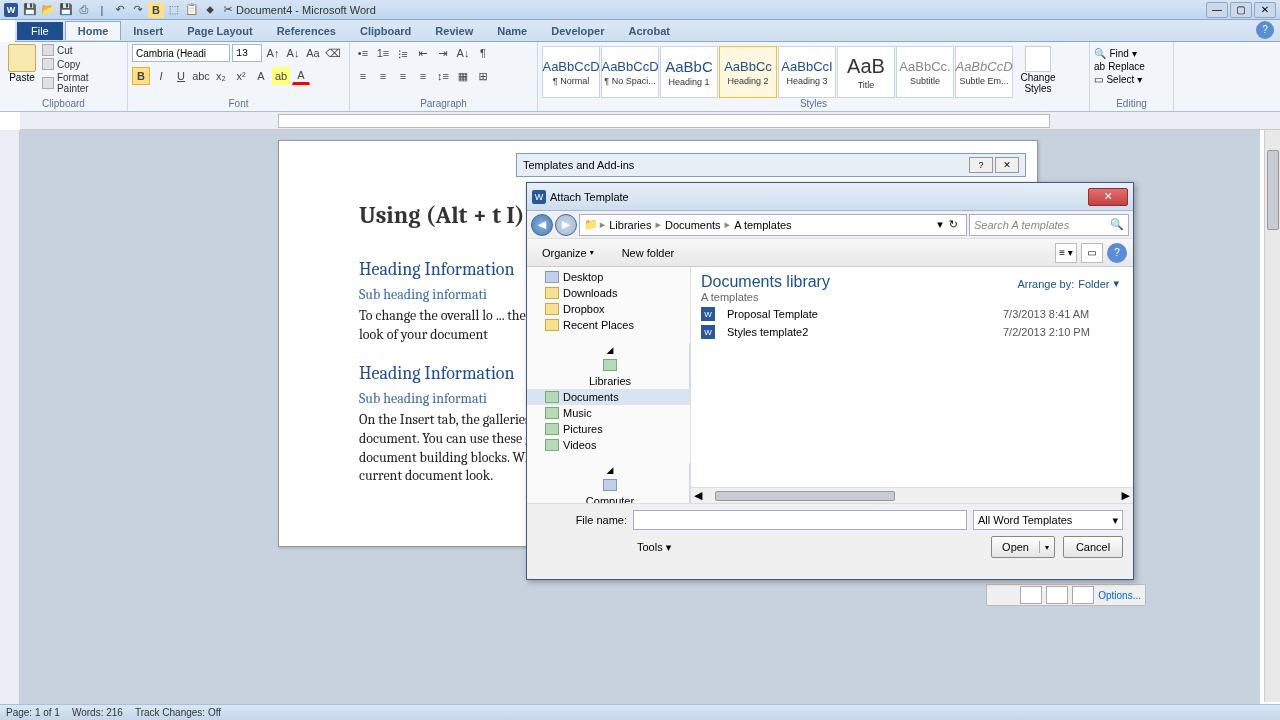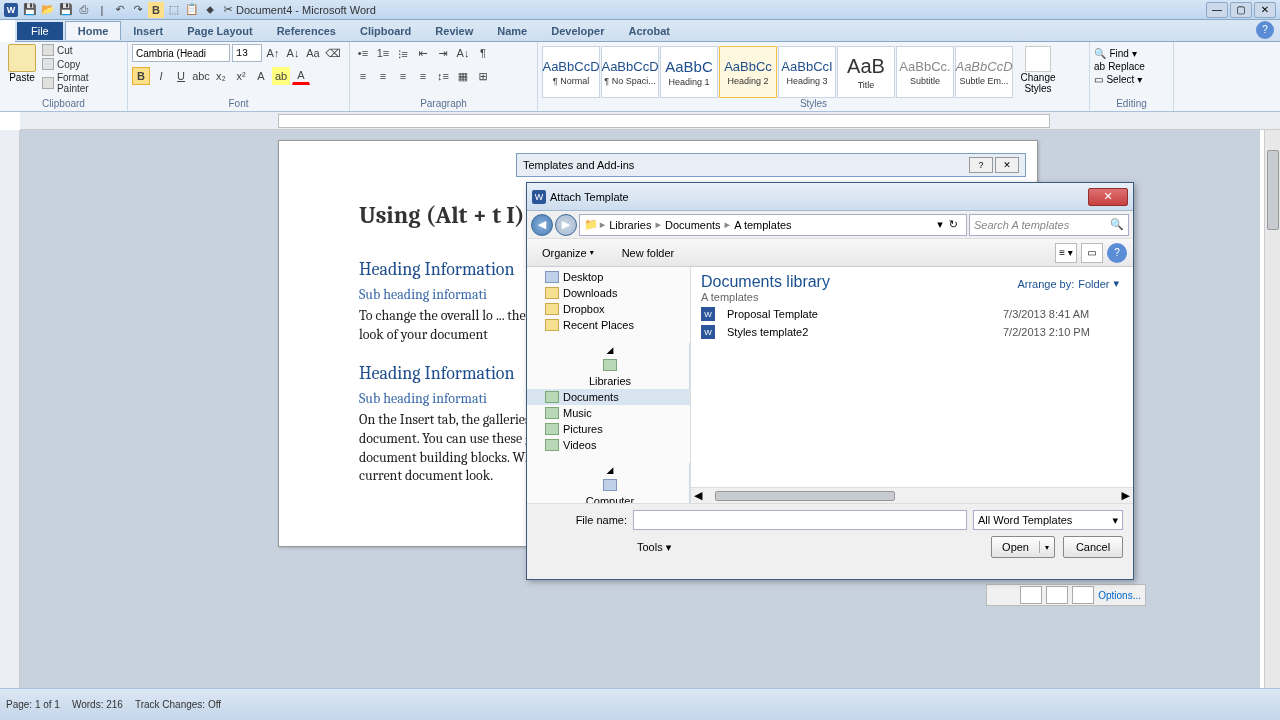--- a/index.html
+++ b/index.html
@@ -67,21 +67,21 @@
 .hruler .track { position: absolute; left: 258px; right: 230px; height: 14px; top: 2px; background: #fff; border: 1px solid #bbb; }
 .docarea { position: absolute; top: 130px; bottom: 10px; left: 20px; right: 20px; background: #c8d2de; overflow: hidden; }
 .vruler { position: absolute; left: 0; top: 130px; bottom: 10px; width: 20px; background: #ebeff5; border-right: 1px solid #ccc; }
 .page { position: absolute; left: 258px; top: 10px; width: 760px; background: #fff; border: 1px solid #999; padding: 60px 80px; box-shadow: 1px 1px 3px rgba(0,0,0,0.2); }
 .page h1 { font-family: Cambria, serif; font-size: 24px; color: #333; margin-bottom: 30px; }
 .page h2 { font-family: Cambria, serif; font-size: 18px; color: #1f4e8c; margin-top: 18px; margin-bottom: 6px; font-weight: normal; }
 .page h3 { font-family: Cambria, serif; font-size: 14px; color: #3b6aa8; margin-bottom: 4px; font-weight: normal; }
 .page p { font-family: Cambria, serif; font-size: 14px; color: #222; line-height: 1.35; }
 
 
-.statusbar { position: absolute; bottom: 0; left: 0; right: 0; height: 32px; background: linear-gradient(#dbe7f4,#c4d6ea); border-top: 1px solid #a8c0dc; font-size: 10px; color: #333; display: flex; align-items: center; padding: 0 6px; gap: 12px; }
+.statusbar { position: absolute; bottom: 0; left: 0; right: 0; height: 16px; background: linear-gradient(#dbe7f4,#c4d6ea); border-top: 1px solid #a8c0dc; font-size: 10px; color: #333; display: flex; align-items: center; padding: 0 6px; gap: 12px; }
 
 
 .tmpldlg { position: absolute; left: 516px; top: 153px; width: 510px; height: 24px; background: #e8eef6; border: 1px solid #7d9dc0; display: flex; align-items: center; font-size: 11px; padding: 0 6px; }
 .tmpldlg .btns { margin-left: auto; display: flex; gap: 2px; }
 .tmpldlg .btns span { width: 24px; height: 16px; border: 1px solid #999; background: #f0f0f0; display: flex; align-items: center; justify-content: center; font-size: 9px; cursor: pointer; }
 
 
 .optfrag { position: absolute; left: 986px; top: 584px; width: 160px; height: 22px; background: #f0f0f0; border: 1px solid #bbb; display: flex; align-items: center; justify-content: flex-end; gap: 4px; padding: 0 4px; font-size: 10px; }
 .optfrag .iconbtn { width: 22px; height: 18px; border: 1px solid #aaa; background: #fff; cursor: pointer; }
 .optfrag .link { color: #0066cc; cursor: pointer; }

